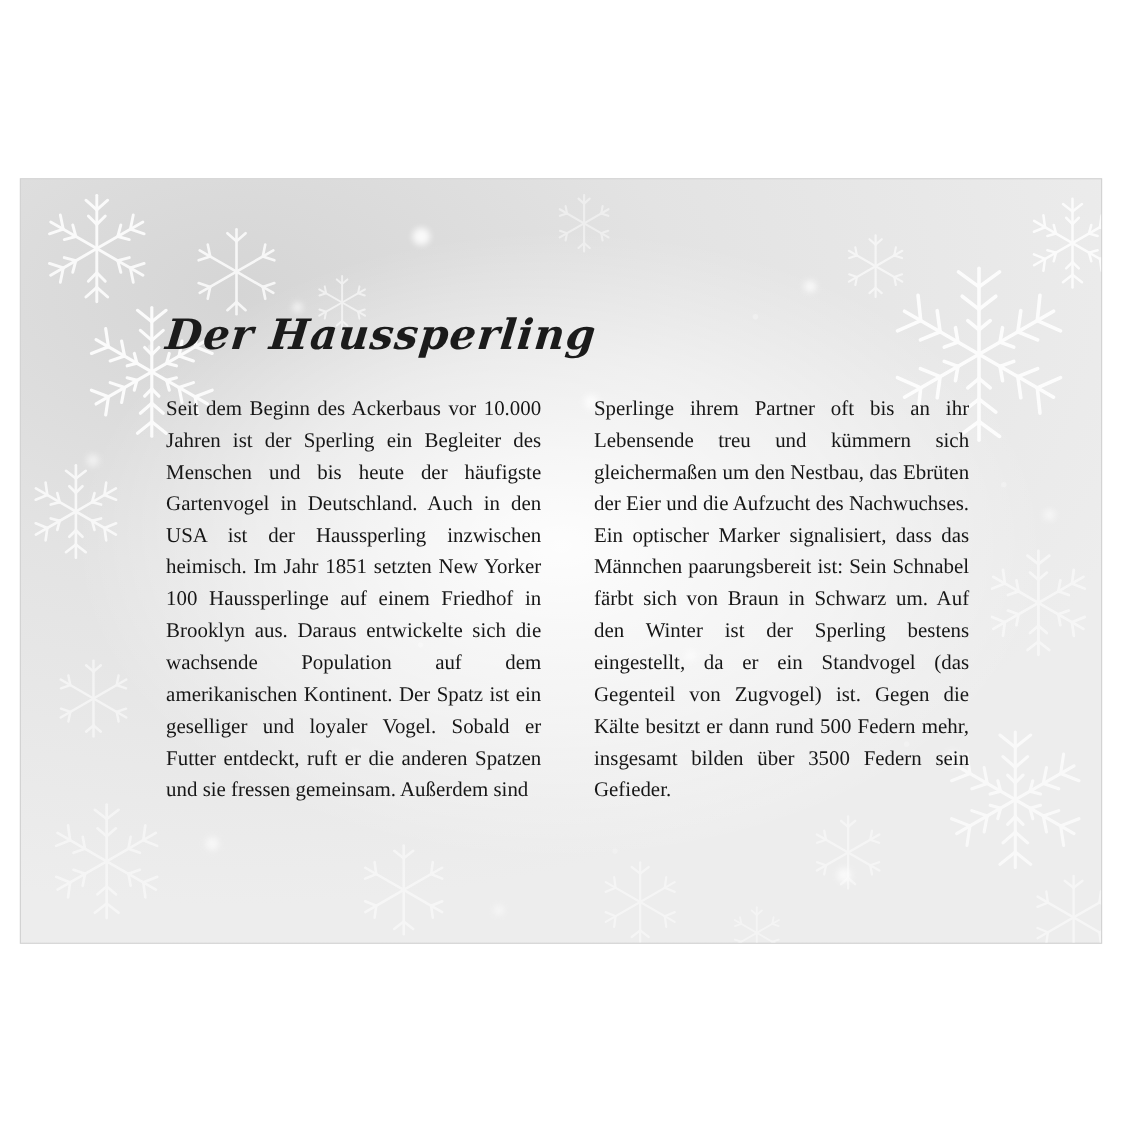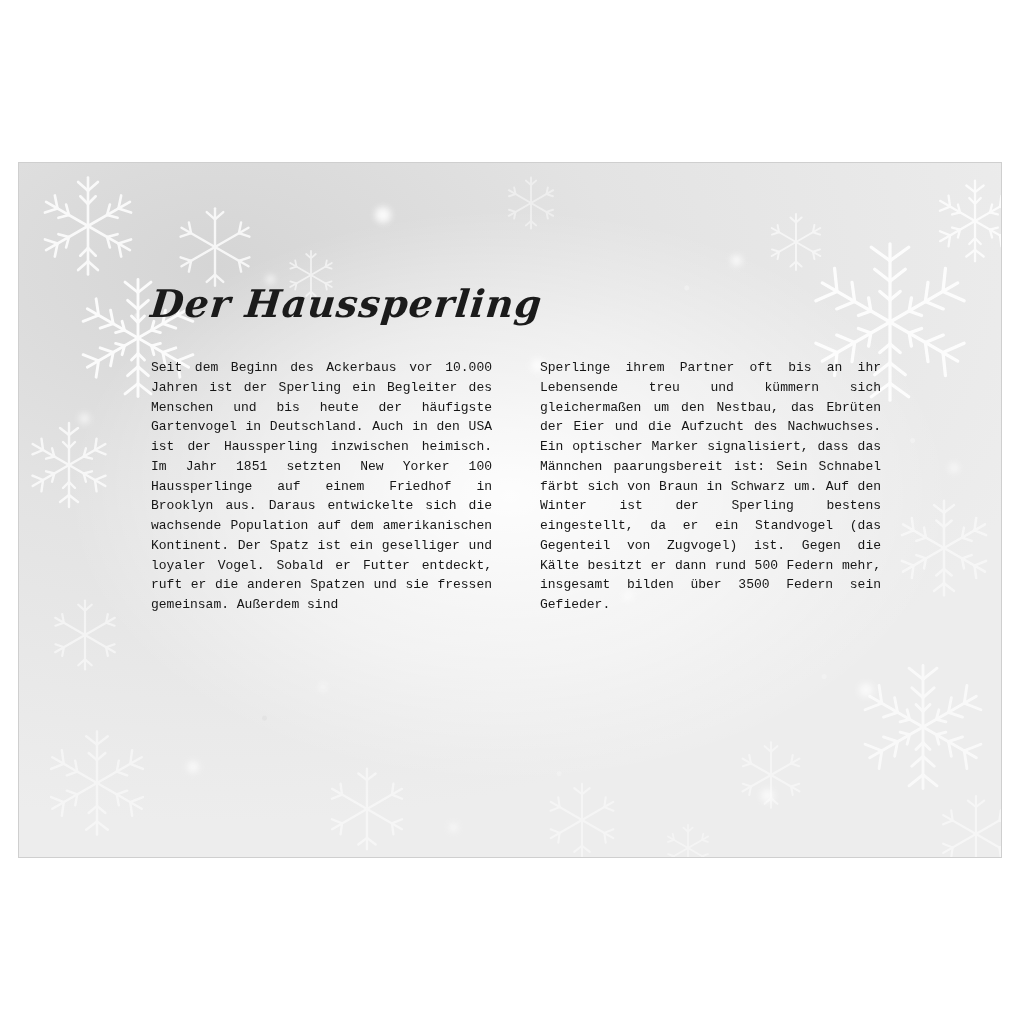--- a/index.html
+++ b/index.html
@@ -91,22 +91,22 @@
 
   .columns {
     display: flex;
     gap: 48px;
   }
   .col {
     width: 341px;
   }
   .col p {
     margin: 0;
-    font-family: Liberation Mono, monospace;
-    font-size: 13px;
+    font-family: Liberation Serif, serif;
+    font-size: 19px;
     line-height: 1.52;
     color: #161616;
     text-align: justify;
     text-justify: inter-word;
     hyphens: manual;
   }
 </style>
 </head>
 <body>
 

